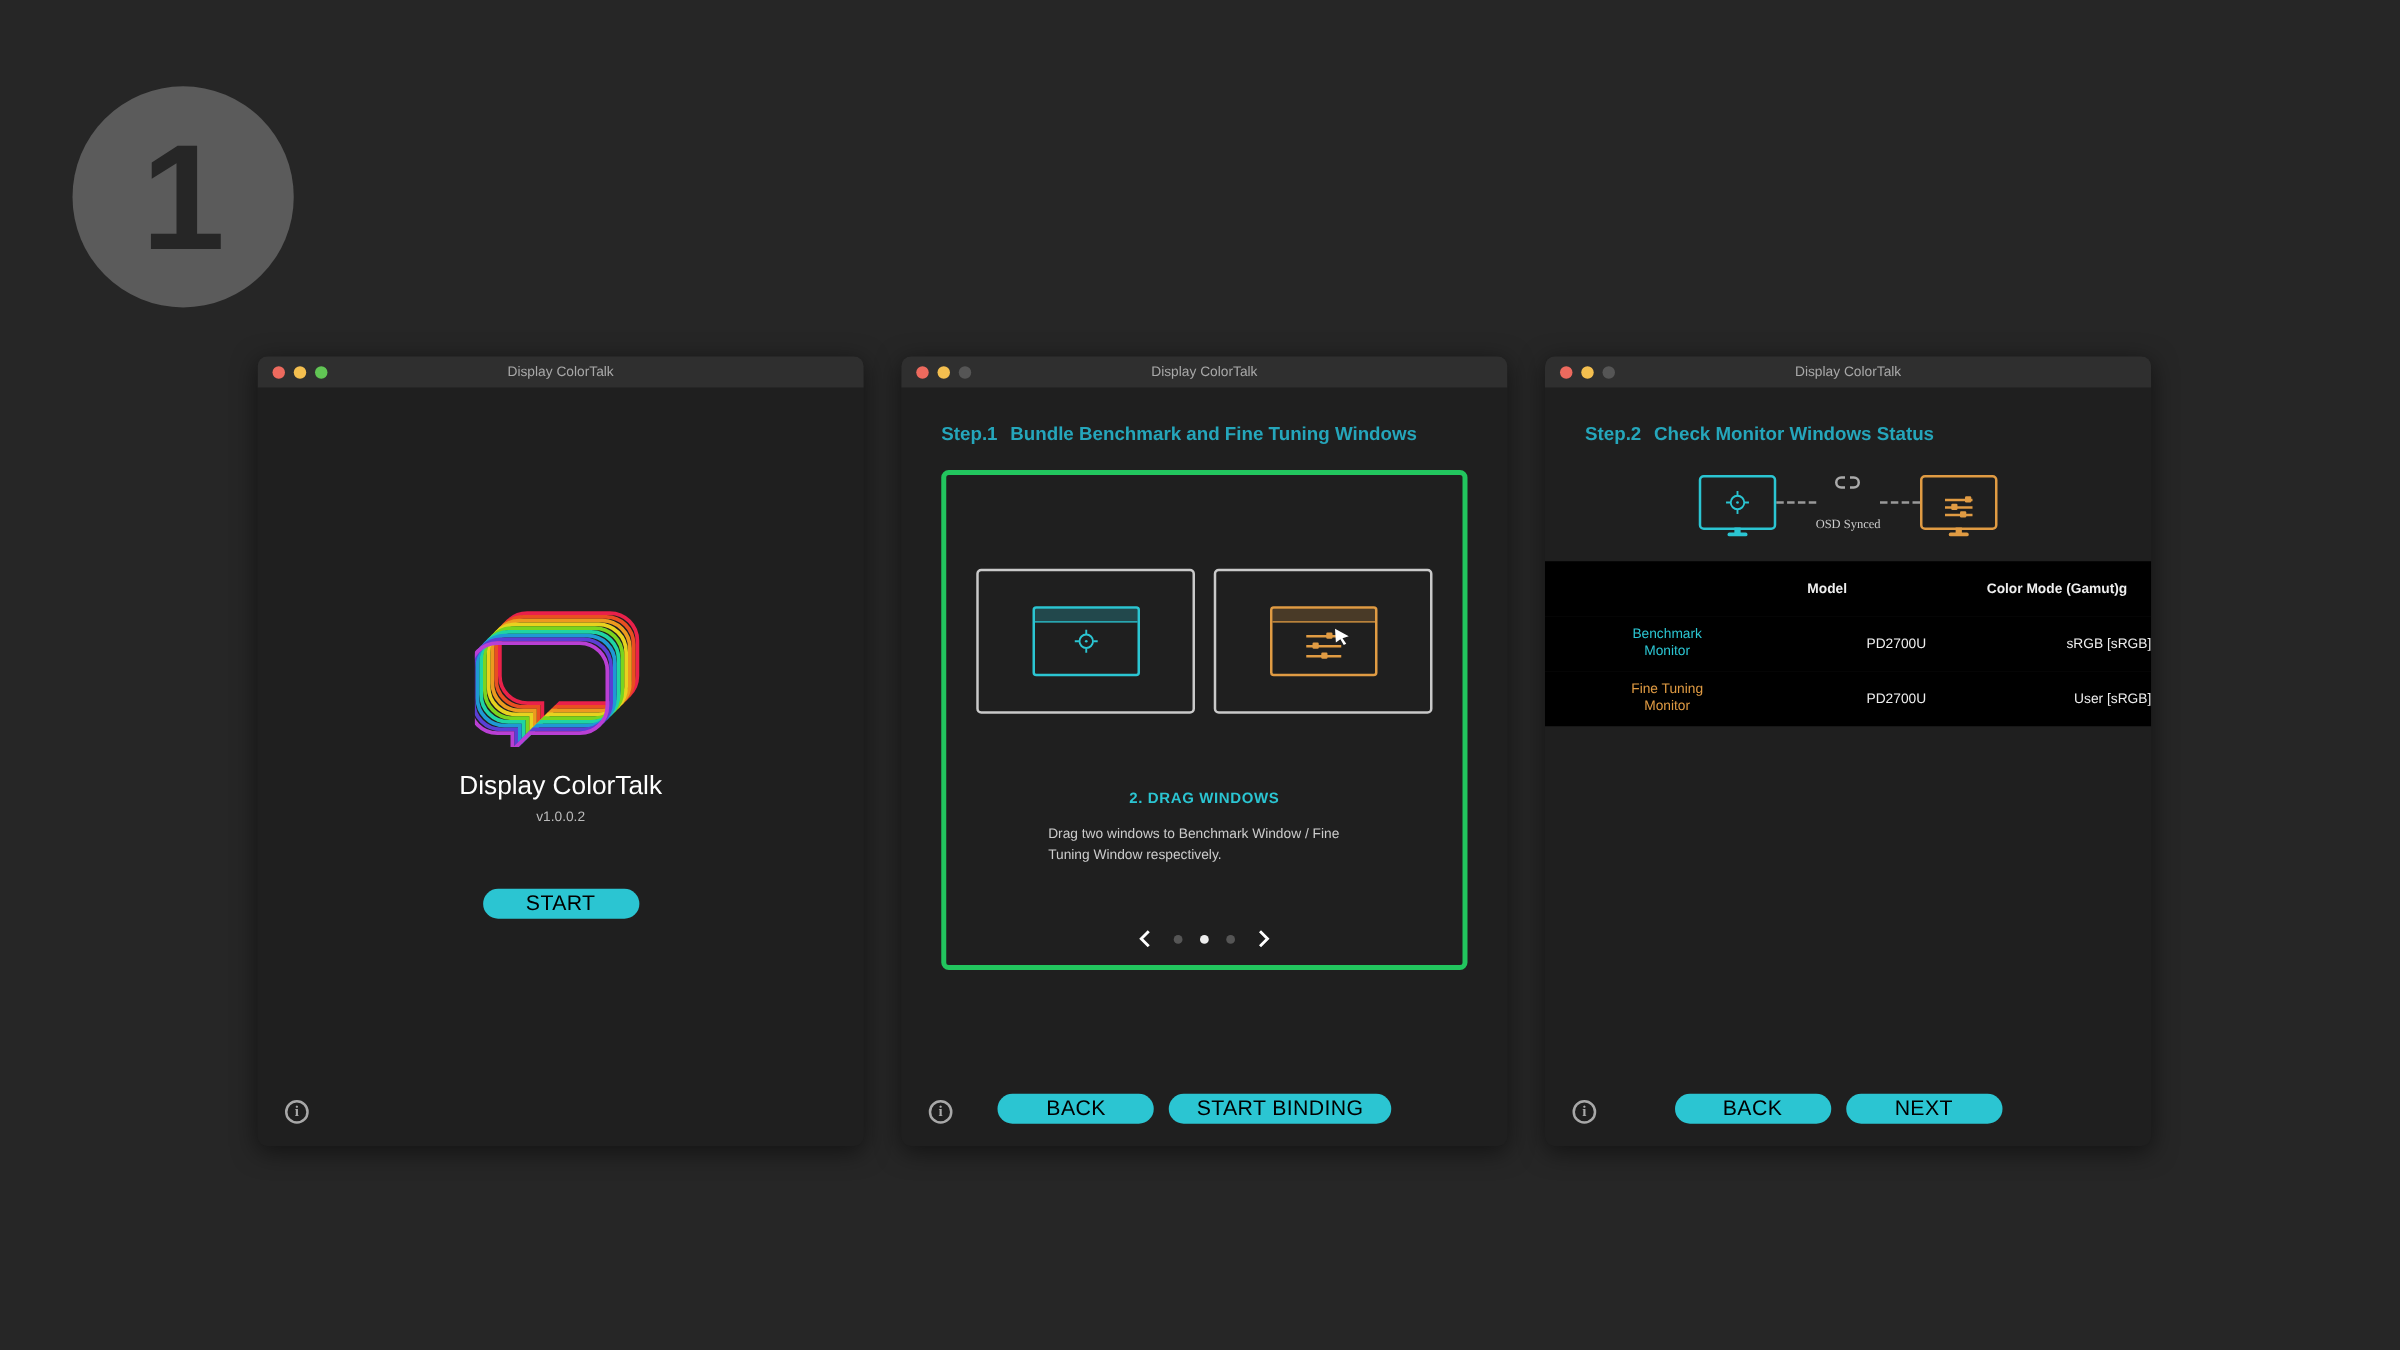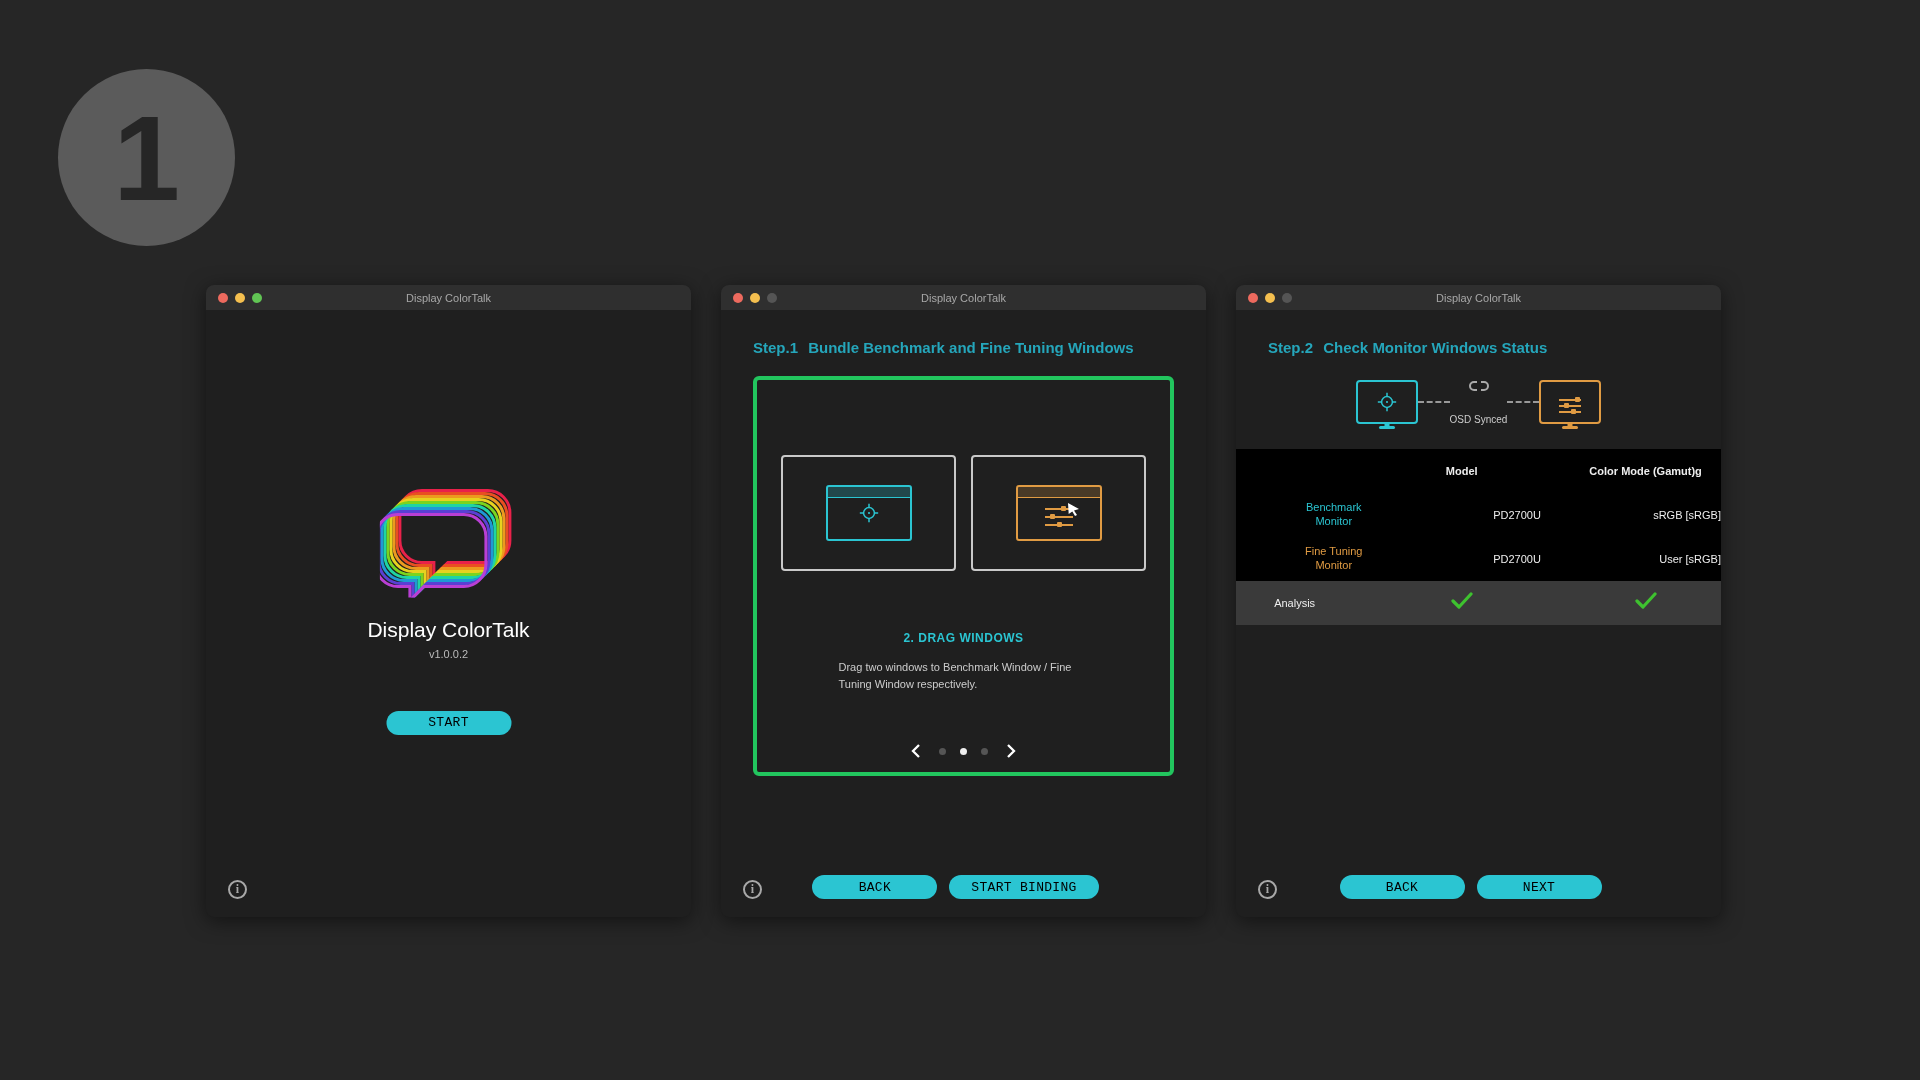--- a/index.html
+++ b/index.html
@@ -87,30 +87,29 @@
     display: flex;
     flex-direction: column;
     align-items: center;
   }
   .app-logo { width: 138px; height: 115px; position: relative; }
   .app-name { font-size: 21px; font-weight: 500; color: #fff; margin-top: 20px; }
   .app-ver { font-size: 11px; color: #bbb; margin-top: 6px; }
   .btn {
     background: #2bc5d2;
     color: #000;
-    font-size: 13px;
+    font-size: 17px;
     font-weight: 500;
     border: none;
     border-radius: 999px;
     height: 24px;
     min-width: 125px;
     padding: 0 22px;
     cursor: pointer;
     letter-spacing: 0.3px;
-    font-family: Liberation Mono, monospace;
   }
   .w1-start {
     position: absolute;
     left: 50%;
     top: 66%;
     transform: translateX(-50%);
   }
   .info-icon {
     position: absolute;
     left: 22px;
@@ -315,20 +314,21 @@
   .mon-chip.orange { color: #e09b43; }
   .dash-line {
     width: 32px;
     border-top: 2px dashed #999;
   }
   .link-block {
     display: flex;
     flex-direction: column;
     align-items: center;
     gap: 16px;
+    font-family: Liberation Serif, serif;
   }
   .link-ico { font-size: 17px; color: #aaa; }
   .link-label { font-size: 10px; color: #ccc; }
   .table {
     margin-top: 24px;
     width: 100%;
     font-size: 11px;
   }
   .table-row {
     display: grid;
@@ -527,33 +527,20 @@
           <div class="td">sRGB [sRGB]</div>
         </div>
         <div class="table-row tr-body">
           <div class="row-label orange">
             <span>Fine Tuning</span><br>
             <span>Monitor</span>
           </div>
           <div class="td">PD2700U</div>
           <div class="td">User [sRGB]</div>
         </div>
-        <div class="table-row tr-foot">
-          <div class="td center">Analysis</div>
-          <div class="check">
-            <svg width="22" height="18" viewBox="0 0 22 18">
-                <path d="M2 9 L8 15 L20 2" fill="none" stroke="#3ec22f" stroke-width="3.2" stroke-linecap="round" stroke-linejoin="round"></path>
-              </svg>
-          </div>
-          <div class="check">
-            <svg width="22" height="18" viewBox="0 0 22 18">
-                <path d="M2 9 L8 15 L20 2" fill="none" stroke="#3ec22f" stroke-width="3.2" stroke-linecap="round" stroke-linejoin="round"></path>
-              </svg>
-          </div>
-        </div>
       </div>
 
       <div class="bottom-buttons">
         <button class="btn">BACK</button>
         <button class="btn">NEXT</button>
       </div>
       <div class="info-icon">i</div>
     </div>
   </div>
 

